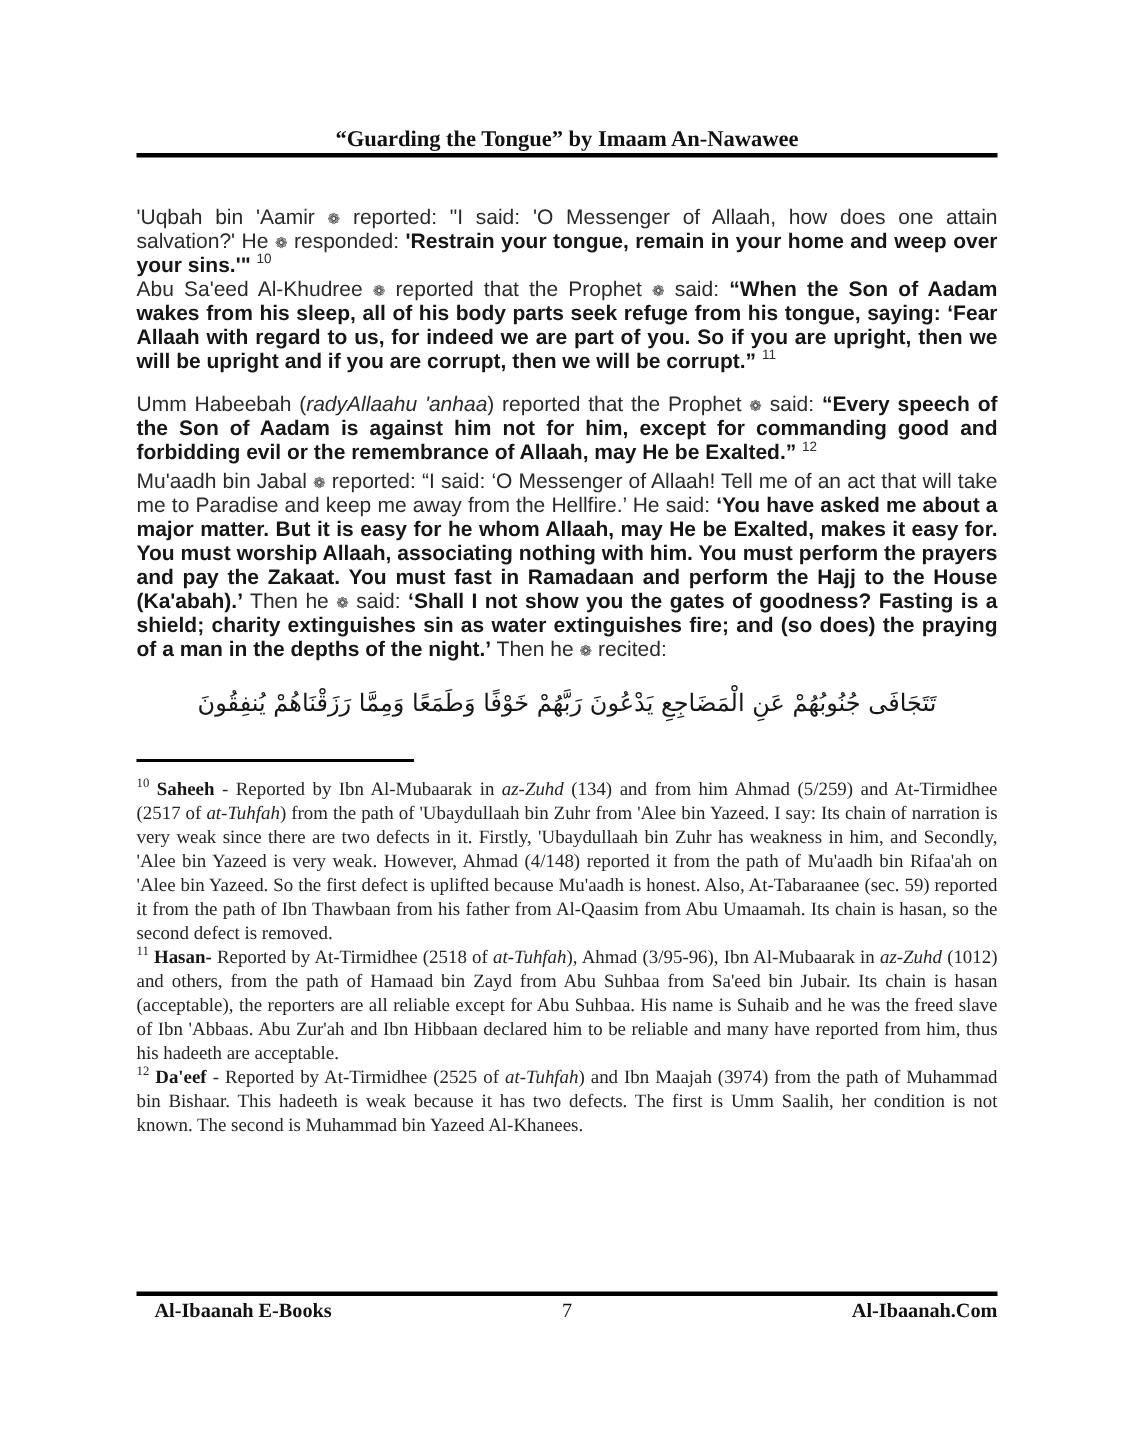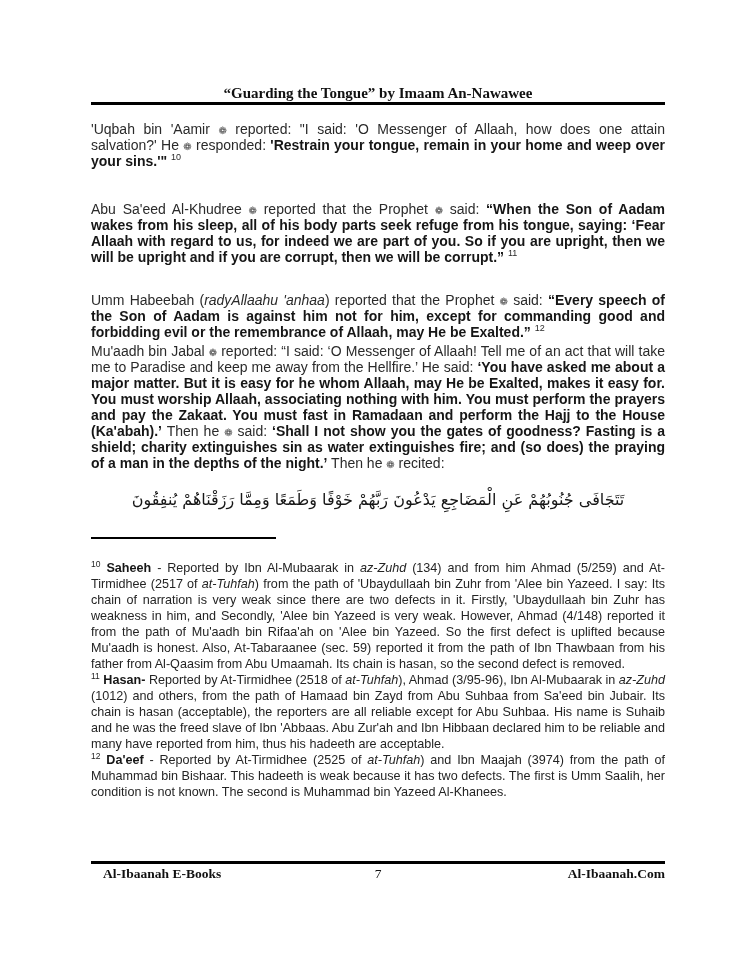--- a/index.html
+++ b/index.html
@@ -26,45 +26,45 @@
   }
   .header-rule{
     height:3px;background:#000;margin-top:0px;
   }
   .body-par{
     font-size:14px;
     line-height:16px;
     text-align:justify;
     color:#2a2a2a;
   }
-  .par-1{margin-top:16px;}
-  .par-2{margin-top:32px;}
-  .par-3{margin-top:27px;}
+  .par-1{margin-top:31px;}
+  .par-2{margin-top:0;}
+  .par-3{margin-top:13px;}
   .par-4{margin-top:3px;}
   .run-b{font-weight:bold;color:#161616;}
   .run-i{font-style:italic;}
   .run-sup{vertical-align:super;font-size:9px;line-height:0;}
   .run-sym{font-size:10px;color:#3a3a3a;line-height:0;}
   .arabic-verse{
     margin-top:11px;
     text-align:center;
     direction:rtl;
     font-family:"DejaVu Sans",sans-serif;
     font-size:16px;
     line-height:36px;
     color:#161616;
     white-space:nowrap;
   }
   .fn-separator{
     width:185px;height:2px;background:#000;
     margin-top:19px;
   }
   .footnotes{
-    margin-top:21px;
-    font-family:Liberation Sans, sans-serif;
+    margin-top:10px;
+    font-family:Liberation Serif, serif;
     font-size:12.6px;
     line-height:16px;
     text-align:justify;
     color:#242424;
   }
   .footnote .run-sup{font-size:8.5px;}
   .footer-rule{
     position:absolute;left:91px;top:861px;width:574px;height:3px;background:#000;
   }
   .page-footer{

